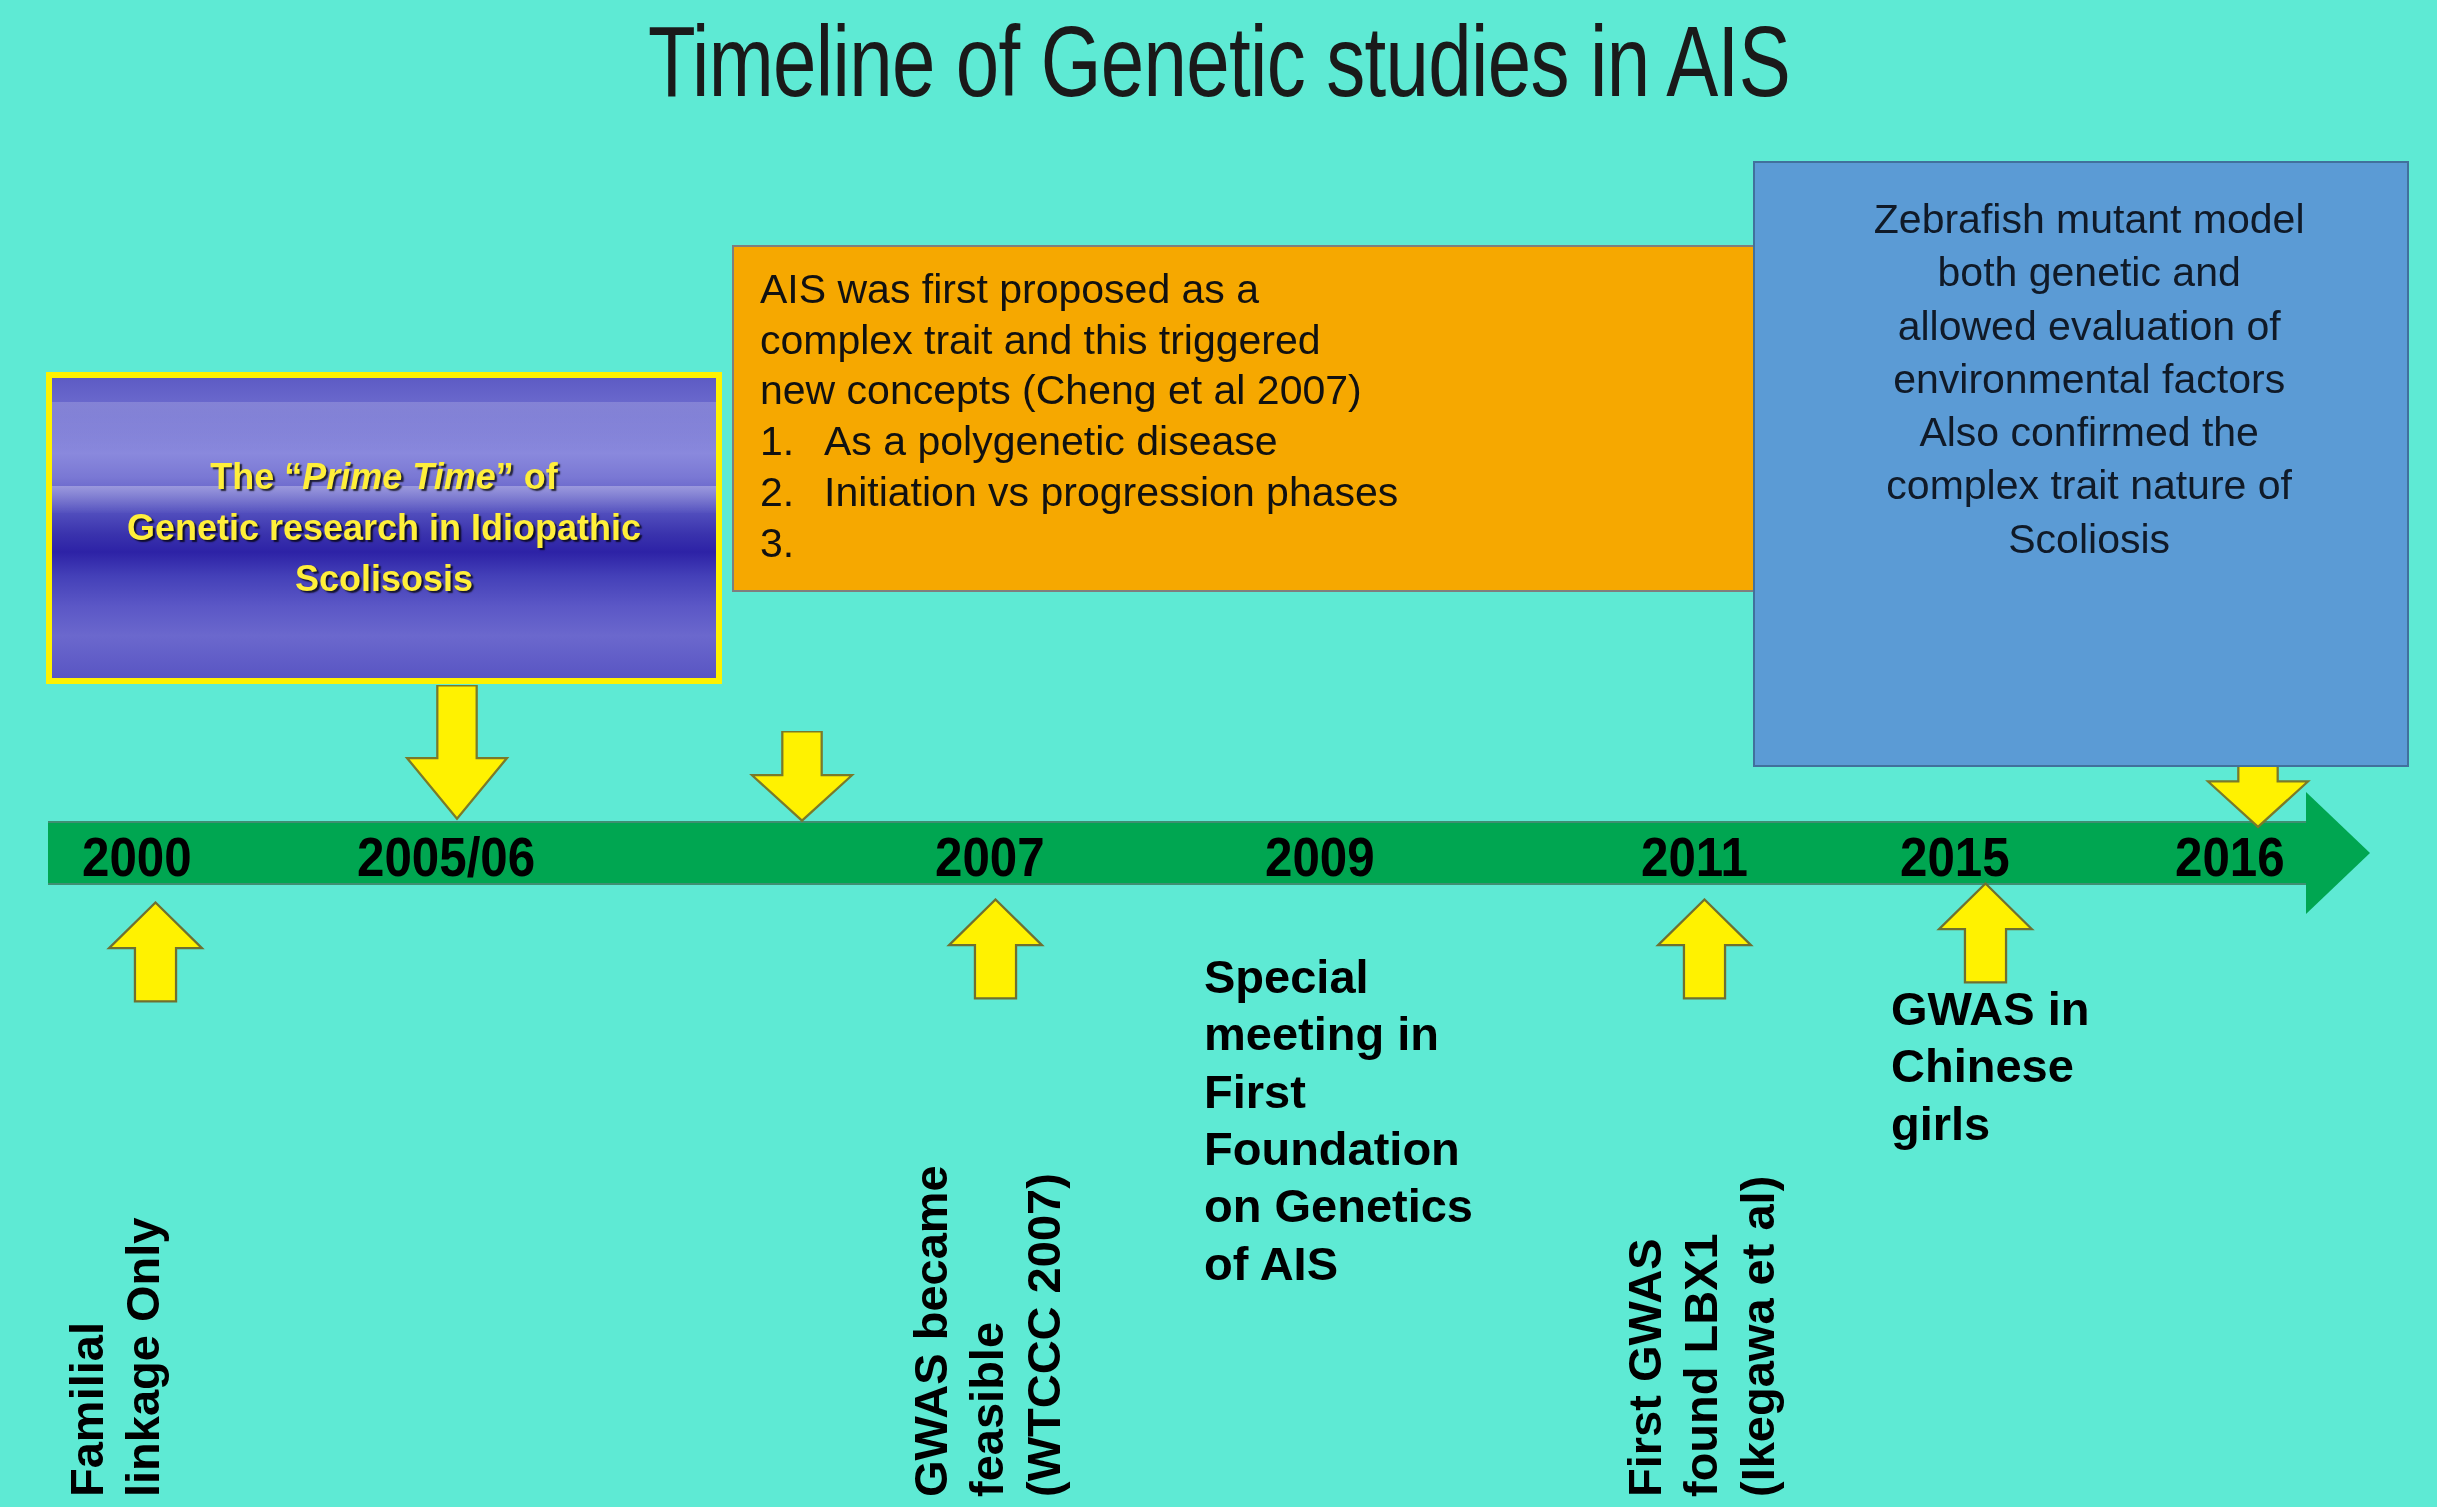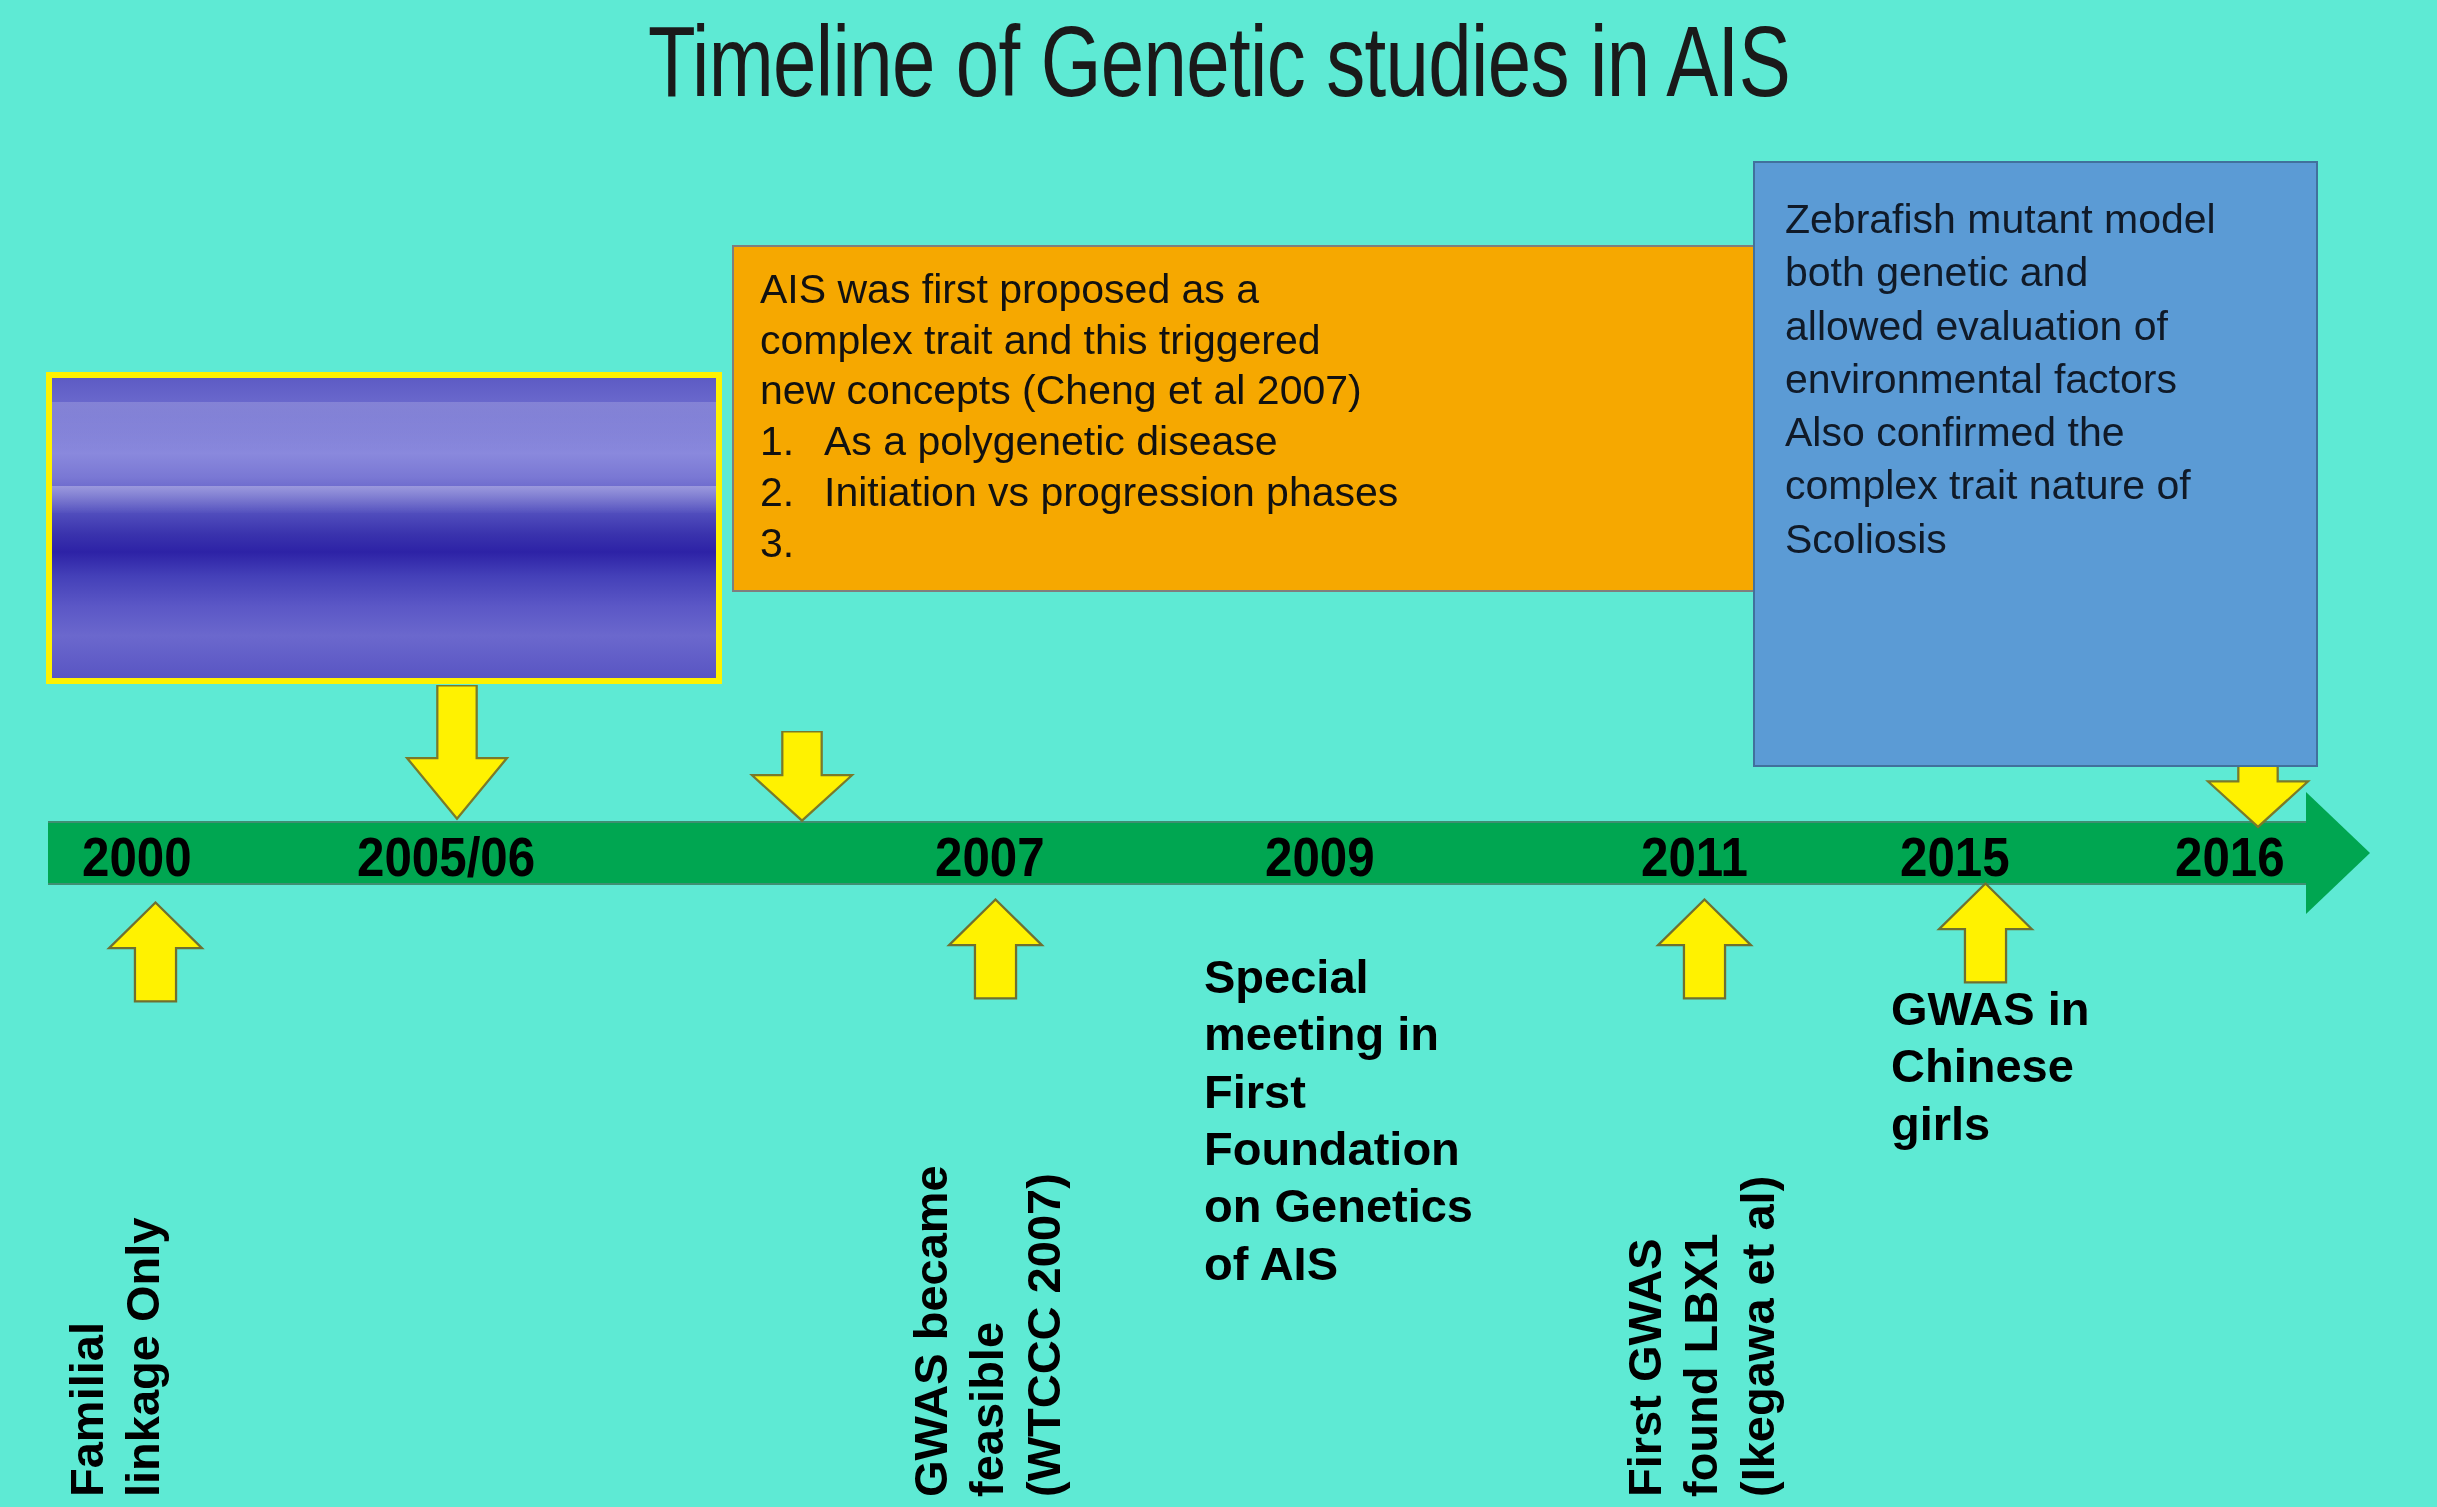--- a/index.html
+++ b/index.html
@@ -119,26 +119,27 @@
   #orange-box .num {
     width: 64px;
     flex: 0 0 64px;
   }
 
   
   #zebrafish-box {
     position: absolute;
     left: 1753px;
     top: 161px;
-    width: 565px;
+    width: 656px;
     height: 606px;
     background: #5b9bd5;
     border: 2.3px solid #41719c;
     box-sizing: border-box;
     z-index: 3;
+    text-align: center;
   }
   #zebrafish-box .body {
     padding: 30px 13.7px 0 30px;
     font-size: 41px;
     line-height: 1.30;
     color: #101a28;
     font-family: "Liberation Sans", sans-serif;
   }
 
   
@@ -210,20 +211,25 @@
 </head>
 <body>
 
 <div id="canvas">
 
   <div id="title">Timeline of Genetic studies in AIS</div>
 
   <div id="prime-box">
     <div class="sheen2"></div>
     <div class="sheen"></div>
+    <div id="prime-text">
+      <div><span>The “</span><span class="it">Prime Time</span><span>” of</span></div>
+      <div>Genetic research in Idiopathic</div>
+      <div>Scolisosis</div>
+    </div>
   </div>
 
   <div id="orange-box">
     <div class="body">
       <div>AIS was first proposed as a</div>
       <div>complex trait and this triggered</div>
       <div>new concepts (Cheng et al 2007)</div>
       <div class="num-row">
         <span class="num">1.</span>
         <span>As a polygenetic disease</span>

